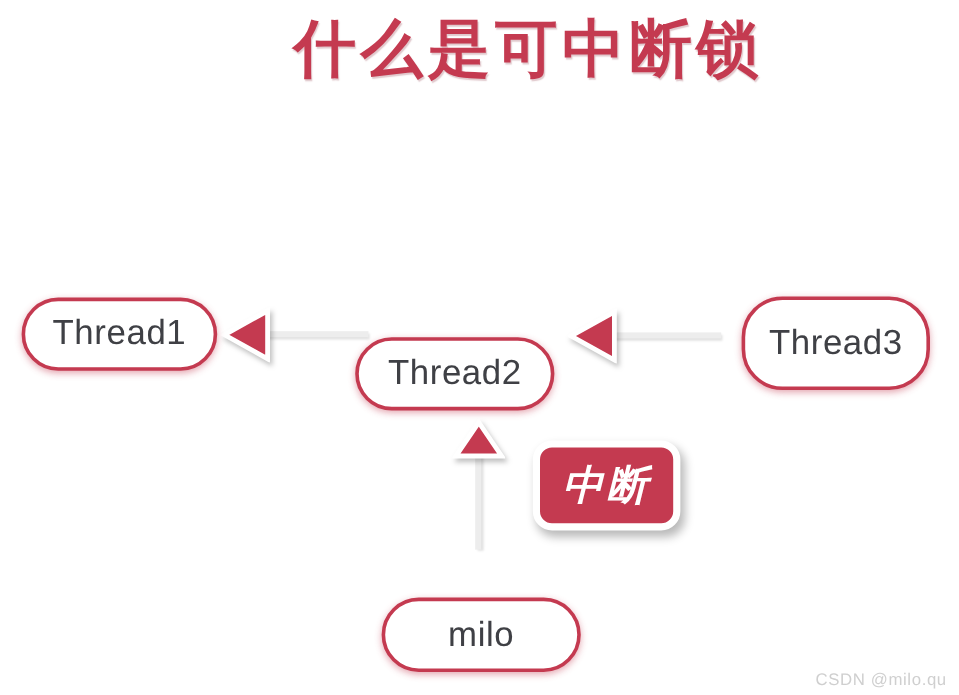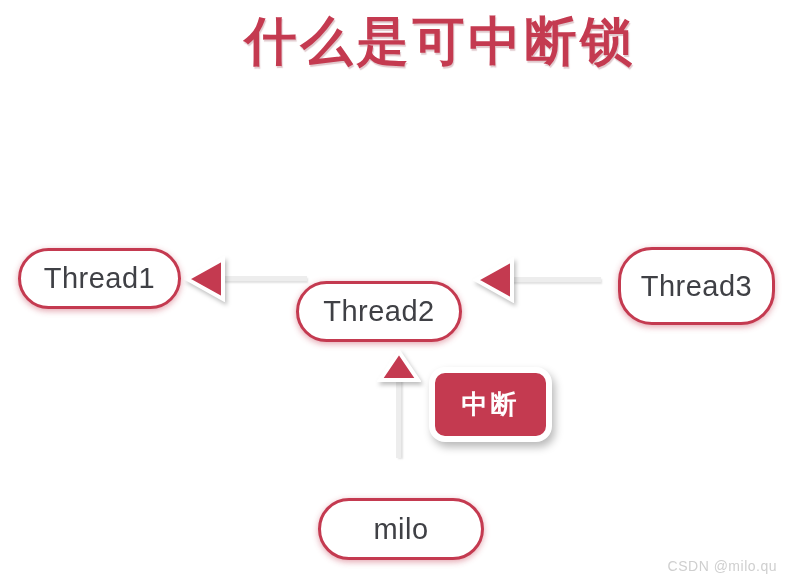--- a/index.html
+++ b/index.html
@@ -59,37 +59,38 @@
     background: #EDEDED;
     box-shadow: 2px 1px 2px rgba(0, 0, 0, 0.12);
   }
   .arrowhead { position: absolute; }
   .arrowhead svg { display: block; filter: drop-shadow(2px 3px 2px rgba(0,0,0,0.25)); }
   .arrowhead-1 { left: 184px; top: 256px; }
   .arrowhead-2 { left: 473px; top: 257px; }
   .arrowhead-up { left: 377px; top: 349px; }
   .interrupt-button {
     position: absolute;
-    left: 429px; top: 367px;
+    left: 444px; top: 367px;
     width: 123px; height: 75px;
     background: #C43A50;
     border: 6px solid #ffffff;
     border-radius: 16px;
     display: flex;
     align-items: center;
     justify-content: center;
     color: #ffffff;
-    font-size: 26px;
+    font-size: 34px;
     font-weight: bold;
     letter-spacing: 3px;
     box-shadow: 3px 5px 8px rgba(0, 0, 0, 0.28);
+    font-style: italic;
   }
   .watermark {
     position: absolute;
-    right: 22px; bottom: 5px;
+    right: 10px; bottom: 5px;
     font-size: 14px;
     color: #CFCFCF;
     letter-spacing: 0.5px;
   }
 </style>
 </head>
 <body>
 
 <div class="stage">
 

